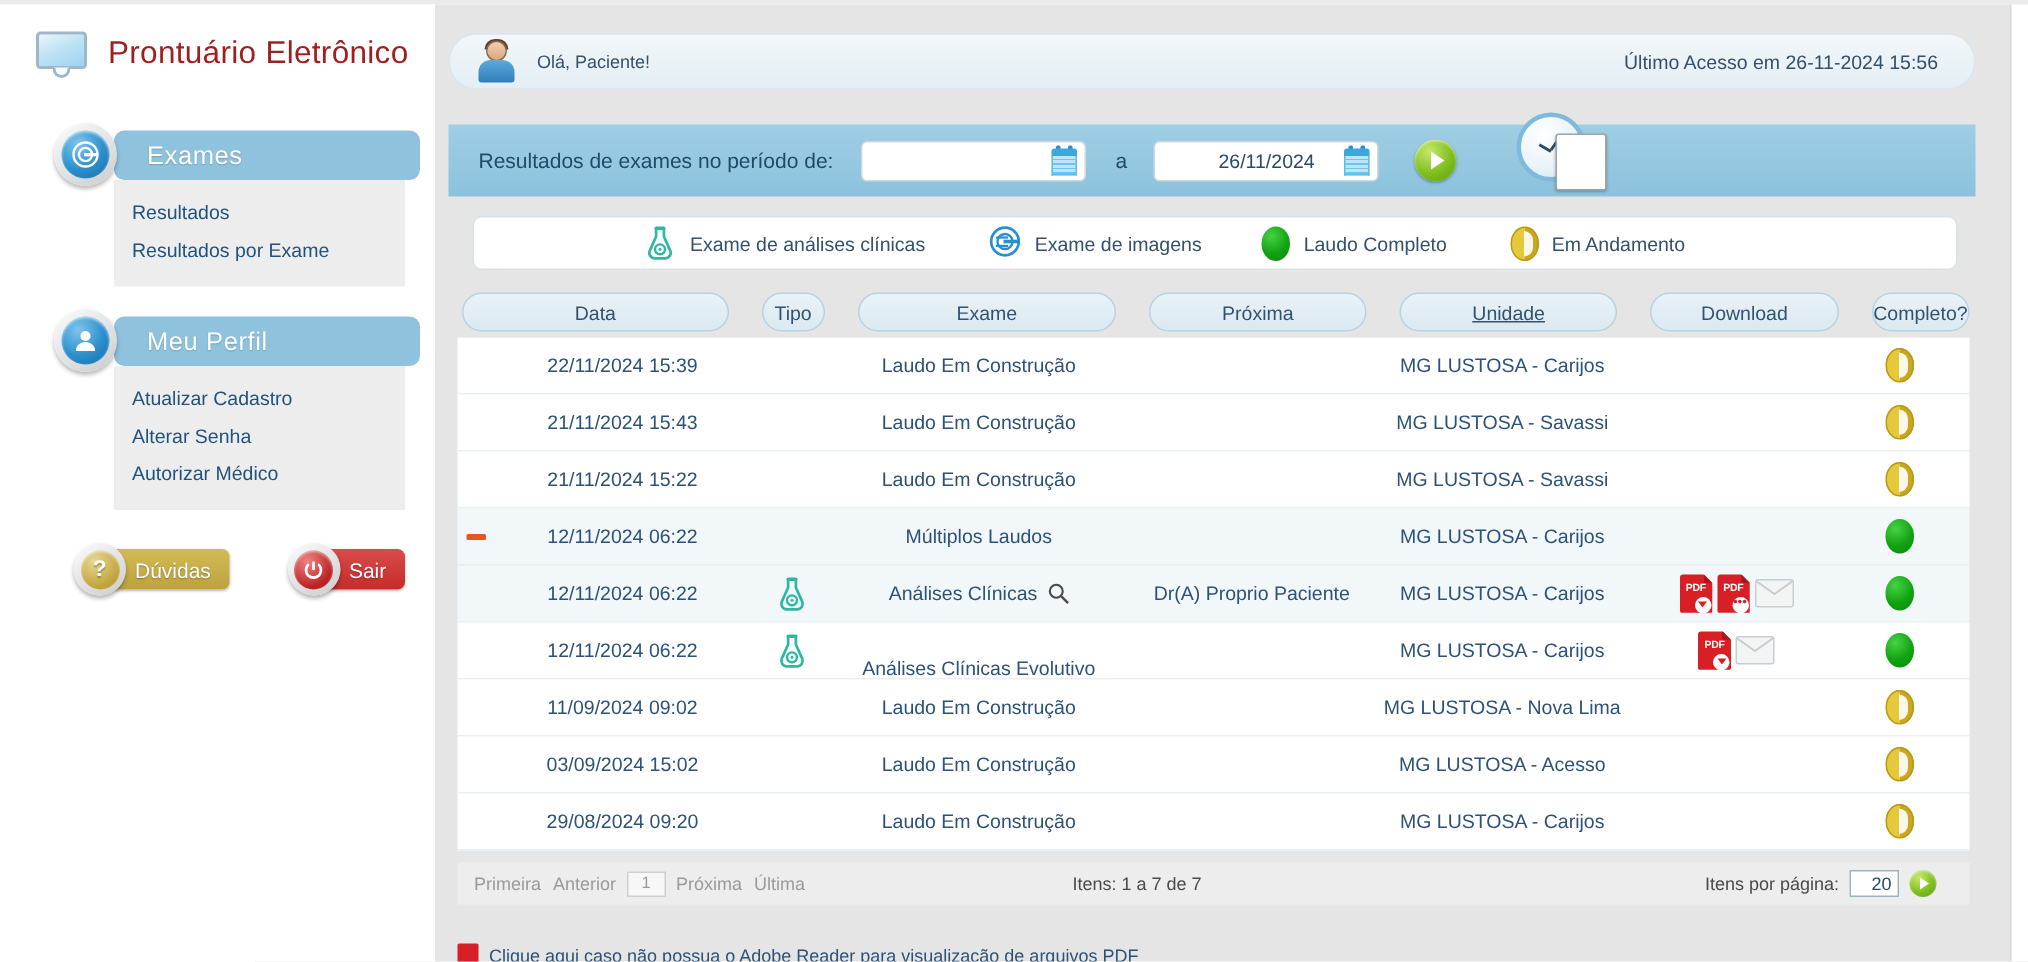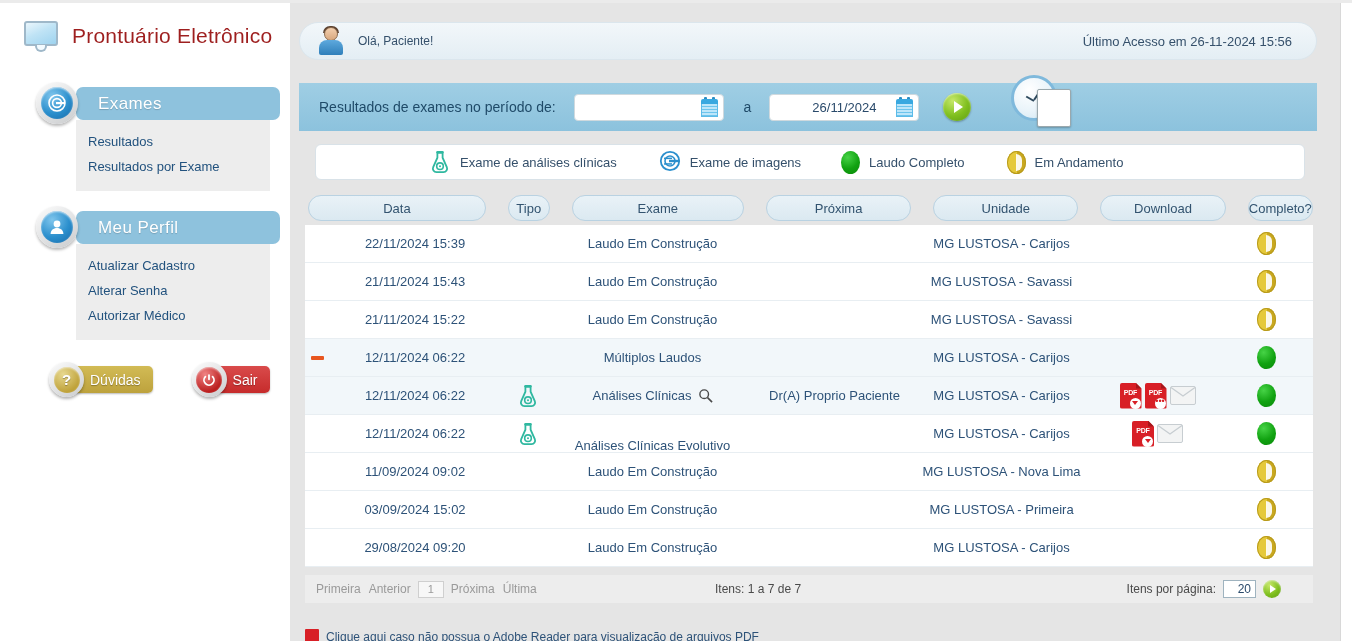--- a/index.html
+++ b/index.html
@@ -208,21 +208,21 @@
   .env .bd { position:absolute; inset:0; background:#f3f4f4; border:1px solid #c7cdd1; border-radius:2px; }
   .env svg { position:absolute; left:0; top:0; }
 
   
   .pager { position:absolute; left:15px; top:572px; width:1008px; height:28px;
            background:#ededed; display:flex; align-items:center; font-size:12px; color:#9a9a9a; }
   .pager a { color:#9a9a9a; text-decoration:none; margin:0 4px; }
   .pg-input { width:26px; height:17px; border:1px solid #cfcfcf; background:#f7f7f7; text-align:center;
               font-size:11px; color:#9a9a9a; display:inline-flex;align-items:center;justify-content:center; margin:0 3px;}
   .pager-mid { position:absolute; left:410px; color:#4a4a4a; }
-  .pager-right { position:absolute; right:32px; display:flex; align-items:center; gap:7px; color:#4a4a4a; }
+  .pager-right { position:absolute; right:22px; display:flex; align-items:center; gap:7px; color:#4a4a4a; }
   .ipp-input { width:33px; height:18px; border:1px solid #9fb3bf; background:#fff; text-align:right;
                padding-right:4px; font-size:12px; color:#2a4a6b; display:inline-flex;align-items:center;justify-content:flex-end;}
   .ipp-go { width:18px;height:18px;border-radius:50%;
     background:radial-gradient(circle at 35% 28%, #c6e86a 0%, #7fbf1e 55%, #5d9a13 100%);
     display:flex;align-items:center;justify-content:center; box-shadow:inset 0 1px 2px rgba(255,255,255,.6);}
   .ipp-go .tri{width:0;height:0;border-left:6px solid #fff;border-top:4px solid transparent;border-bottom:4px solid transparent;margin-left:2px;}
 
   .footer-note { position:absolute; left:305px; top:629px; display:flex; align-items:center; gap:7px;
                  font-size:12px; color:#2d5278; }
   .footer-note .pdf-tiny { width:14px;height:16px;background:#d81f26;border-radius:1px; }
@@ -395,21 +395,21 @@
         </div>
       <div class="th" style="width:46px;">
           <span>Tipo</span>
         </div>
       <div class="th" style="width:190px;">
           <span>Exame</span>
         </div>
       <div class="th" style="width:160px;">
           <span>Próxima</span>
         </div>
-      <div class="th" style="width:160px;">
+      <div class="th" style="width:160px;text-decoration:underline;">
           <span>Unidade</span>
         </div>
       <div class="th" style="width:138px;text-align:center;">
           <span>Download</span>
         </div>
       <div class="th" style="width:72px;">
           <span>Completo?</span>
         </div>
     </div>
 
@@ -622,21 +622,21 @@
             <span>03/09/2024 15:02</span>
           </div>
           <div class="c" style="width:53px;"></div>
           <div class="c" style="width:197px;gap:6px;">
             <span>Laudo Em Construção</span>
           </div>
           <div class="c" style="width:167px;">
             <span></span>
           </div>
           <div class="c" style="width:167px;">
-            <span>MG LUSTOSA - Primeira</span>
+            <span>MG LUSTOSA - Acesso</span>
           </div>
           <div class="c" style="width:145px;gap:3px;"></div>
           <div class="c" style="width:72px;">
             <span class="dot-half"></span>
           </div>
         </div>
         <div class="row">
           <div class="c" style="width:24px;"></div>
           <div class="c" style="width:172px;justify-content:center;">
             <span>29/08/2024 09:20</span>

